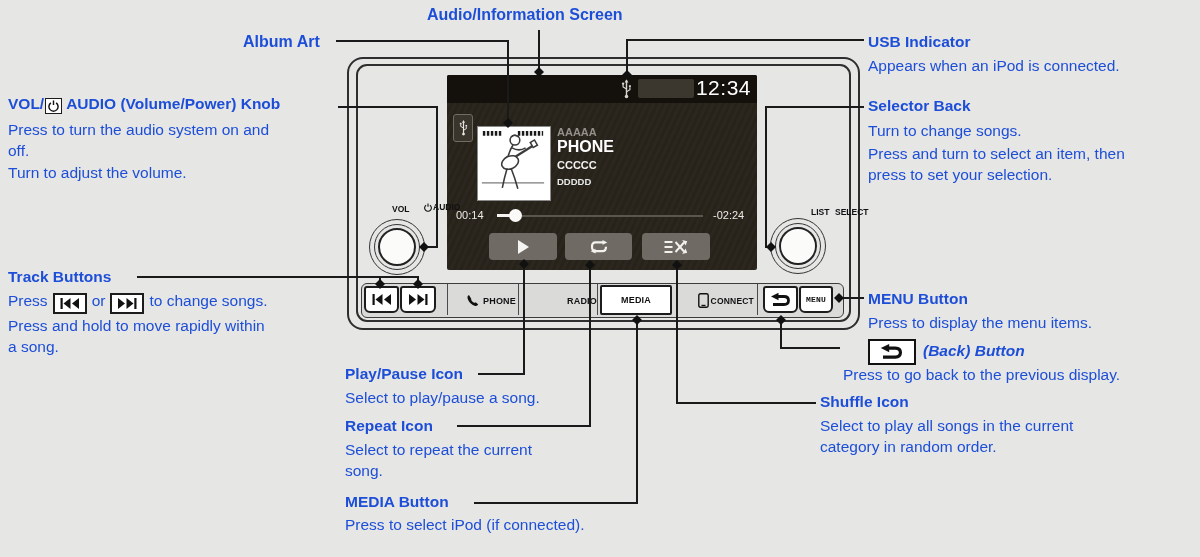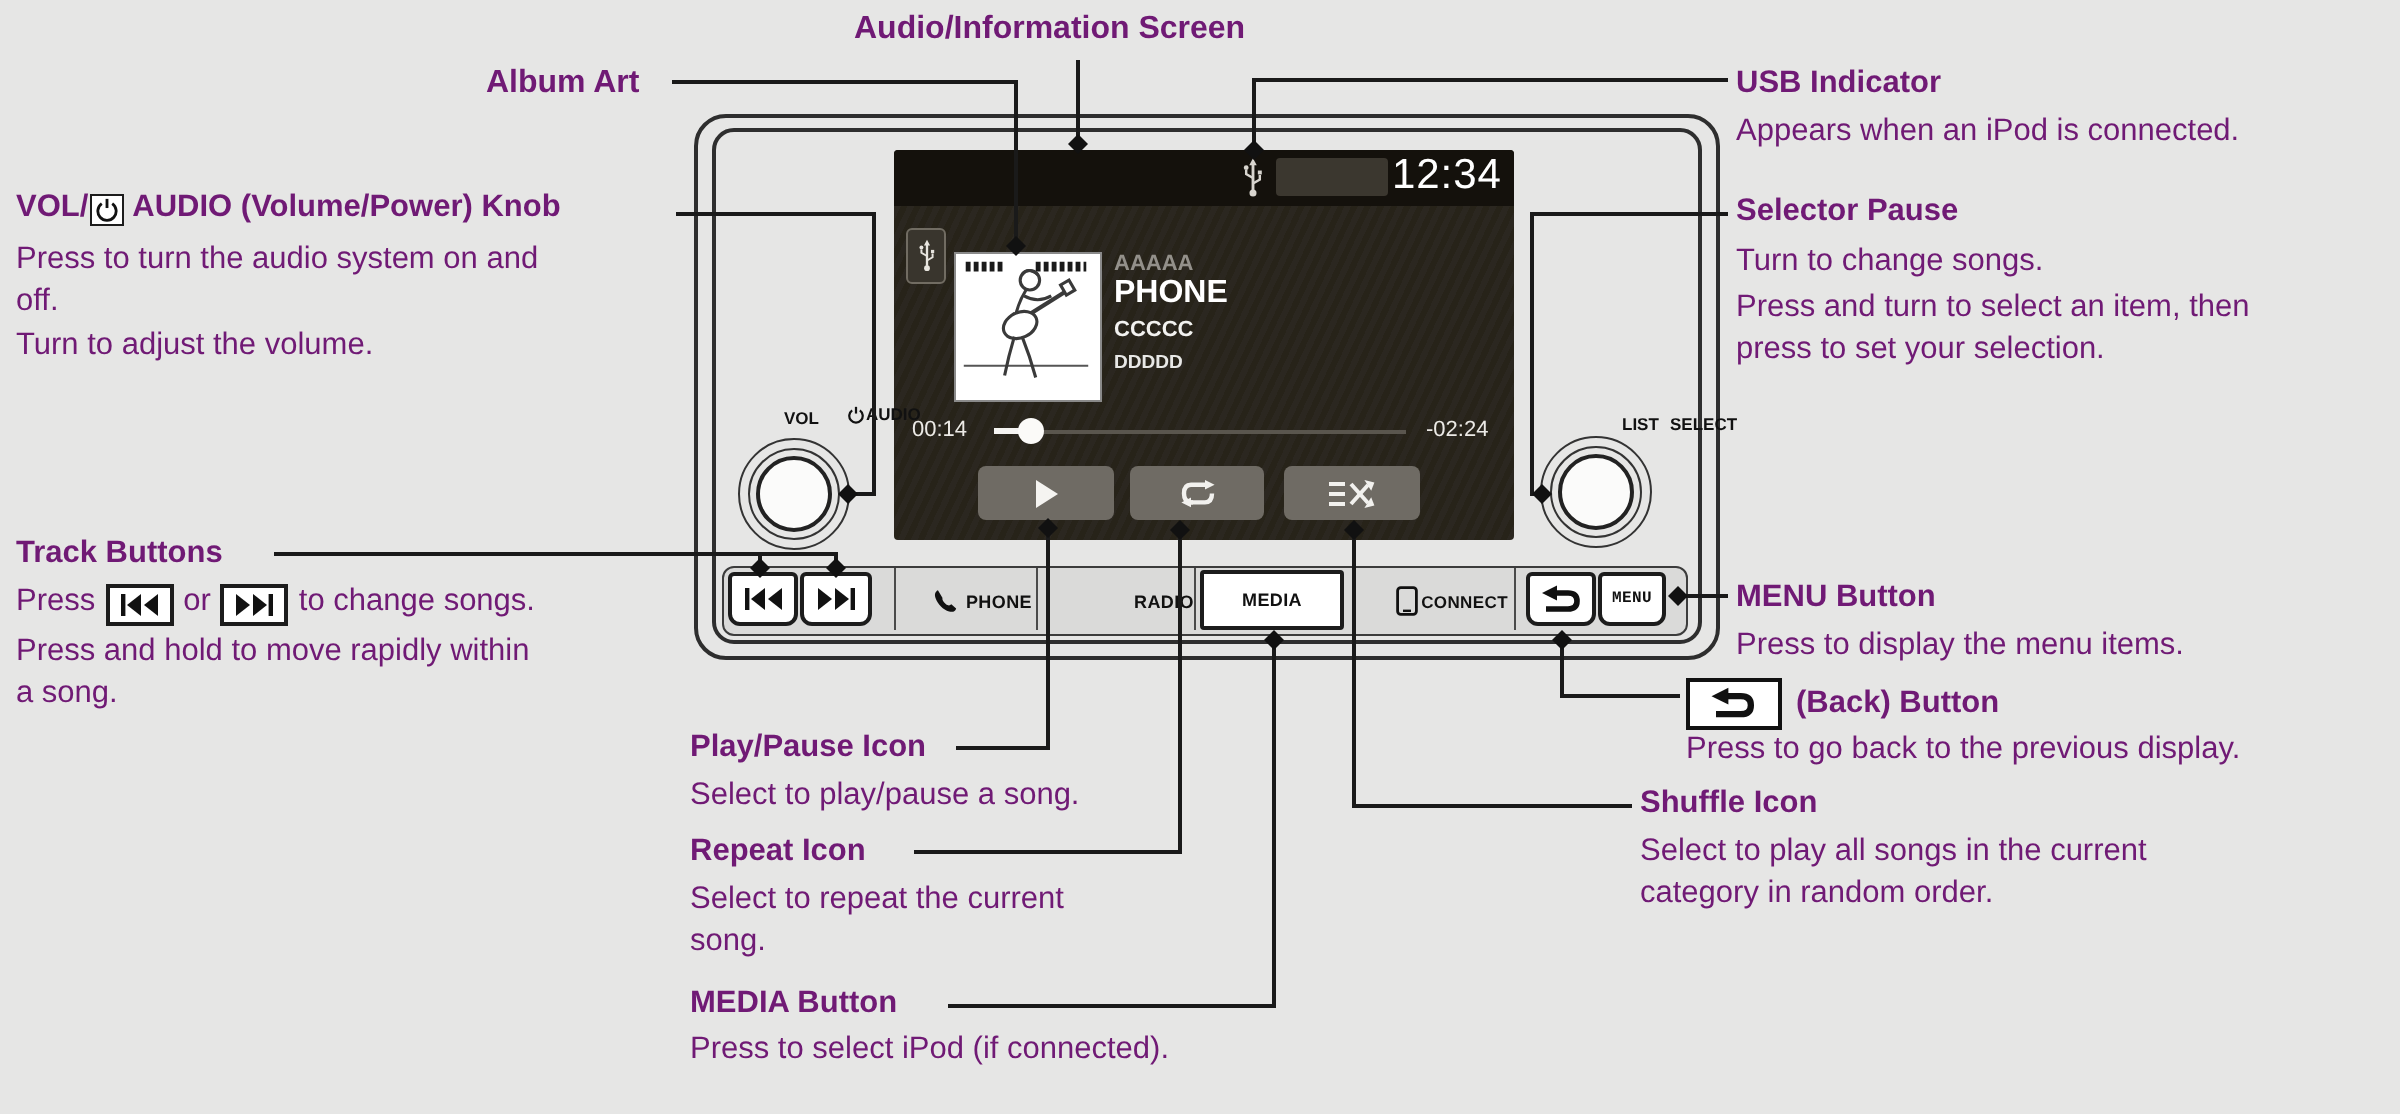--- a/index.html
+++ b/index.html
@@ -1,19 +1,19 @@
 <!DOCTYPE html>
 <html><head>
 <meta charset="utf-8">
 <style>
   html,body{margin:0;padding:0;}
   body{background:#e6e6e5;font-family:"Liberation Sans",sans-serif;}
   .canvas{position:relative;width:1200px;height:557px;background:#e6e6e5;overflow:hidden;color:#161616;}
   .abs{position:absolute;}
-  .t{font-size:15.5px;line-height:18px;white-space:nowrap;color:#701a75;}
+  .t{font-size:15.5px;line-height:18px;white-space:nowrap;color:#1d4ed8;}
   .b{font-weight:700;}
   
   .dev-outer{left:347px;top:57px;width:509px;height:269px;border:2px solid #2e2e2e;border-radius:16px;}
   .dev-inner{left:356px;top:64px;width:491px;height:254px;border:2px solid #2e2e2e;border-radius:11px;}
   
   .screen{left:447px;top:75px;width:310px;height:195px;background:repeating-linear-gradient(115deg,#2b2720 0 3px,#272319 3px 6px);border-radius:2px;}
   .topbar{position:absolute;left:0;top:0;width:100%;height:28px;background:#14110c;border-radius:2px 2px 0 0;}
   .statusbox{position:absolute;left:191px;top:4px;width:56px;height:19px;background:#3b372f;border-radius:2px;}
   .clock{position:absolute;right:6px;top:1px;font-size:21px;color:#ffffff;letter-spacing:.5px;}
   .usb-badge{position:absolute;left:6px;top:39px;width:18px;height:26px;border-radius:3px;background:#39352d;border:1px solid #716c62;display:flex;align-items:center;justify-content:center;}
@@ -215,21 +215,21 @@
         <svg width="11" height="12" viewBox="0 0 10 11">
           <path d="M2.6 2.6 A4.2 4.2 0 1 0 7.4 2.6" stroke="#111" stroke-width="1.3" fill="none"></path>
           <line x1="5" y1="0.4" x2="5" y2="4.6" stroke="#111" stroke-width="1.3"></line>
         </svg>
       </span><span>AUDIO (Volume/Power) Knob</span>
   </div>
   <div class="abs t" style="left:8px;top:121px;">Press to turn the audio system on and</div>
   <div class="abs t" style="left:8px;top:142px;">off.</div>
   <div class="abs t" style="left:8px;top:164px;">Turn to adjust the volume.</div>
 
-  <div class="abs t b" style="left:868px;top:97px;">Selector Pause</div>
+  <div class="abs t b" style="left:868px;top:97px;">Selector Back</div>
   <div class="abs t" style="left:868px;top:122px;">Turn to change songs.</div>
   <div class="abs t" style="left:868px;top:145px;">Press and turn to select an item, then</div>
   <div class="abs t" style="left:868px;top:166px;">press to set your selection.</div>
 
   <div class="abs t b" style="left:8px;top:268px;">Track Buttons</div>
   <div class="abs t" style="left:8px;top:292px;">
     <span>Press</span><span class="inlbox">
         <svg width="24" height="13" viewBox="0 0 22 13">
           <rect x="1.5" y="1" width="2.2" height="11" fill="#111"></rect>
           <polygon points="11.5,1 4.5,6.5 11.5,12" fill="#111"></polygon>
@@ -242,21 +242,21 @@
           <rect x="18.3" y="1" width="2.2" height="11" fill="#111"></rect>
         </svg>
       </span><span>to change songs.</span>
   </div>
   <div class="abs t" style="left:8px;top:317px;">Press and hold to move rapidly within</div>
   <div class="abs t" style="left:8px;top:338px;">a song.</div>
 
   <div class="abs t b" style="left:868px;top:290px;">MENU Button</div>
   <div class="abs t" style="left:868px;top:314px;">Press to display the menu items.</div>
 
-  <div class="abs t b" style="left:843px;top:339px;">
+  <div class="abs t b" style="left:868px;top:339px;font-style:italic;">
     <span class="backbox">
         <svg width="26" height="18" viewBox="0 0 22 16">
           <path d="M8 4.5 H14 Q18.5 4.5 18.5 8.5 Q18.5 12.5 14 12.5 H3" fill="none" stroke="#111" stroke-width="2.8"></path>
           <polygon points="1,4.5 8.5,0.8 8.5,8.2" fill="#111"></polygon>
         </svg>
       </span><span>(Back) Button</span>
   </div>
   <div class="abs t" style="left:843px;top:366px;">Press to go back to the previous display.</div>
 
   <div class="abs t b" style="left:820px;top:393px;">Shuffle Icon</div>

